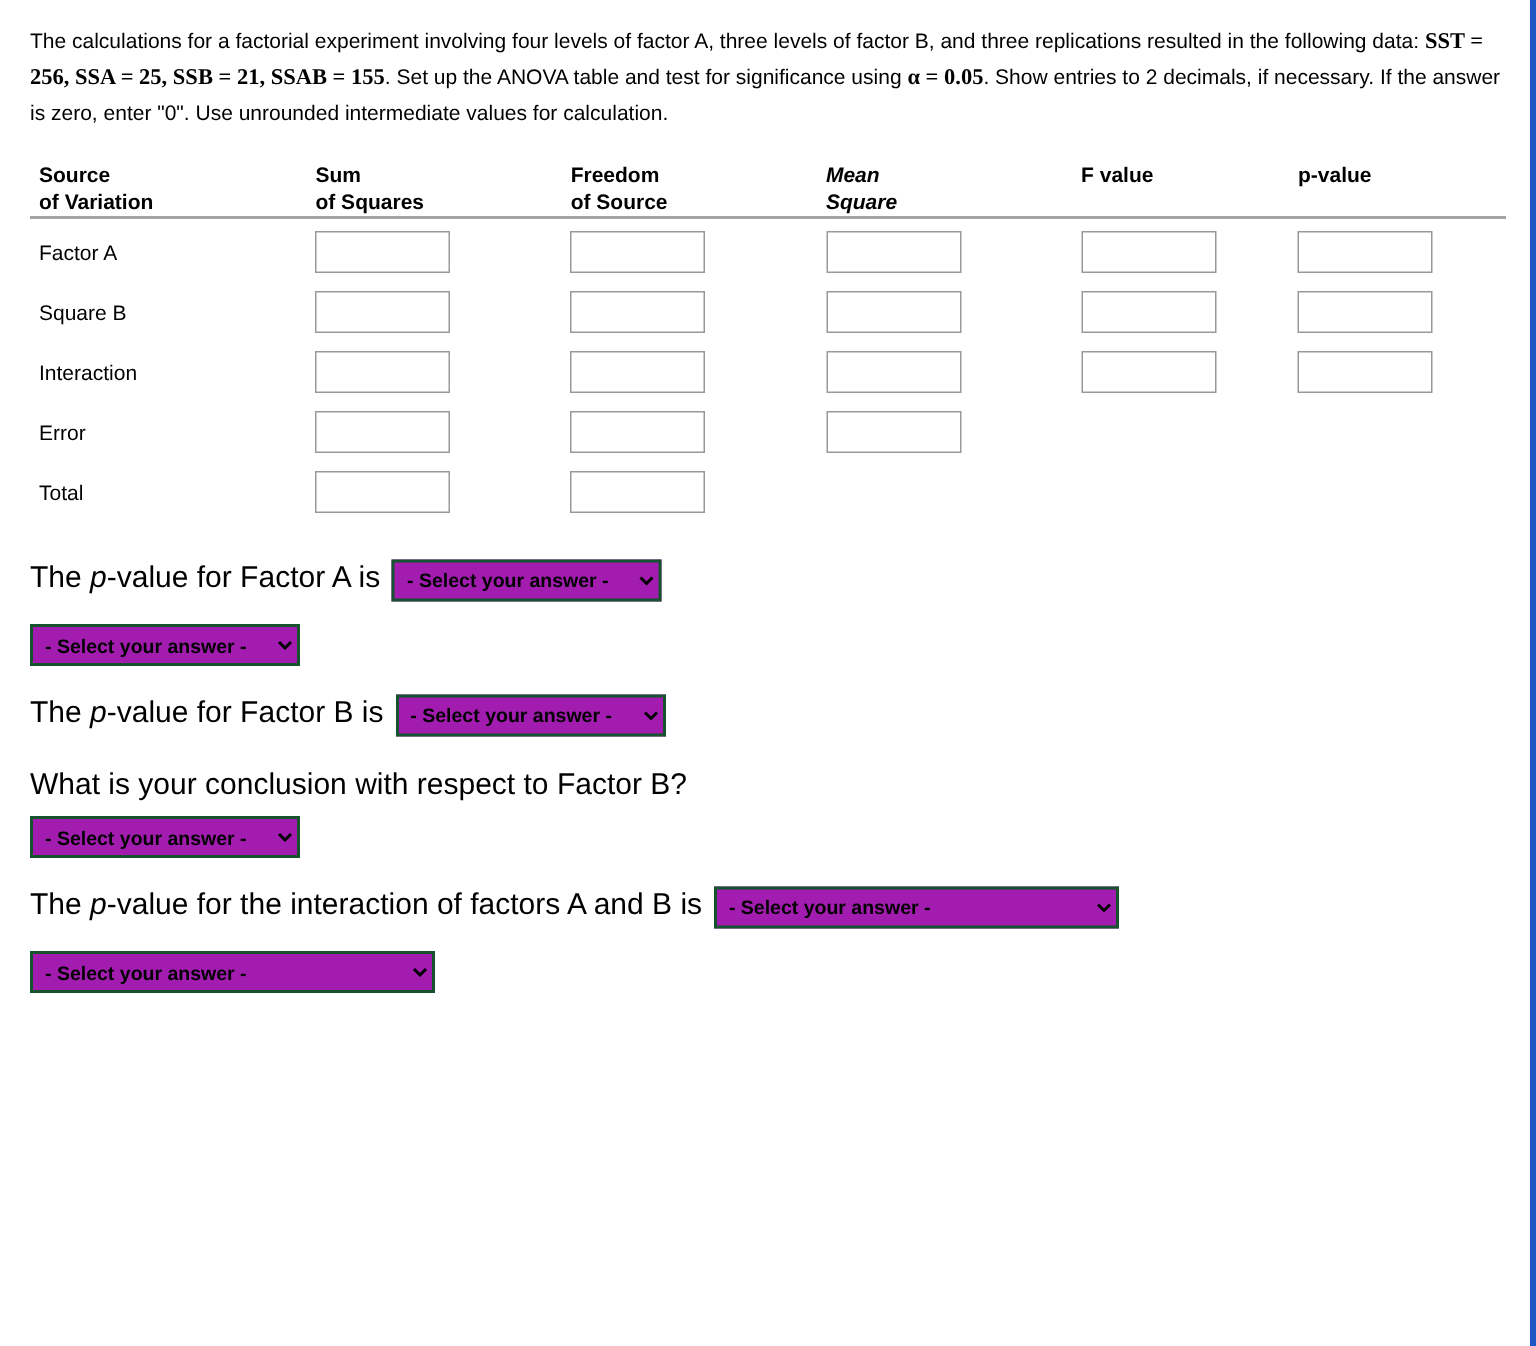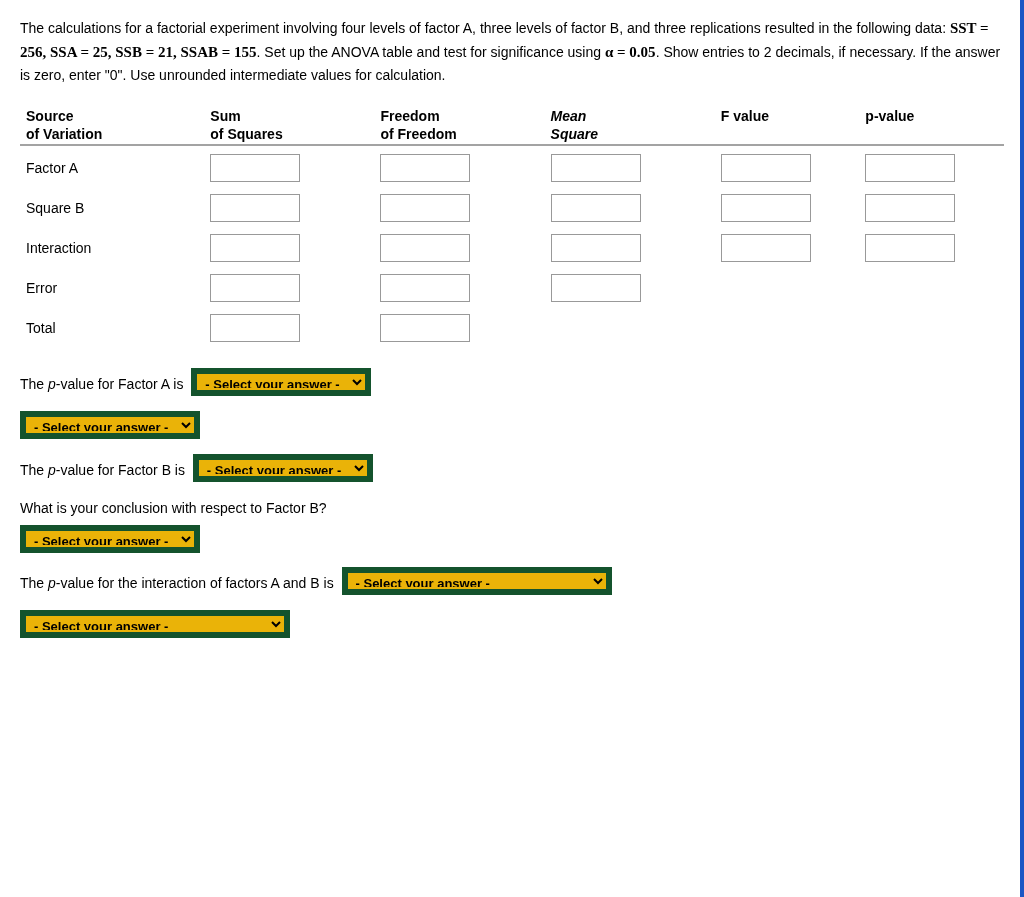--- a/index.html
+++ b/index.html
@@ -96,38 +96,38 @@
     }
 
     
     .question-row {
       margin-bottom: 14px;
       line-height: 1.7;
     }
 
     .question-row .question-text {
       display: inline;
-      font-size: 14px;
+      font-size: 20px;
       margin-top: 20px;
     }
 
     .inline-select {
       display: inline-block;
       margin-left: 4px;
     }
 
     .block-select {
       display: block;
       margin-top: 4px;
     }
 
     select {
       height: 28px;
-      border: 6px solid #14532d;
-      background: #eab308;
+      border: 2px solid #14532d;
+      background: #a21caf;
       font-size: 13px;
       font-weight: bold;
       padding: 2px 4px;
       cursor: pointer;
       min-width: 180px;
     }
 
     .select-small {
       min-width: 180px;
     }
@@ -170,21 +170,21 @@
       <th class="col-source">Source</th>
       <th class="col-ss">Sum</th>
       <th class="col-df">Freedom</th>
       <th class="col-ms">Mean</th>
       <th class="col-fval">F value</th>
       <th class="col-pval">p-value</th>
     </tr>
     <tr class="header-row-2">
       <th class="col-source">of Variation</th>
       <th class="col-ss">of Squares</th>
-      <th class="col-df">of Freedom</th>
+      <th class="col-df">of Source</th>
       <th class="col-ms">Square</th>
       <th class="col-fval"></th>
       <th class="col-pval"></th>
     </tr>
   </thead>
   <tbody>
 
     <tr>
       <td>Factor A</td>
       <td>

